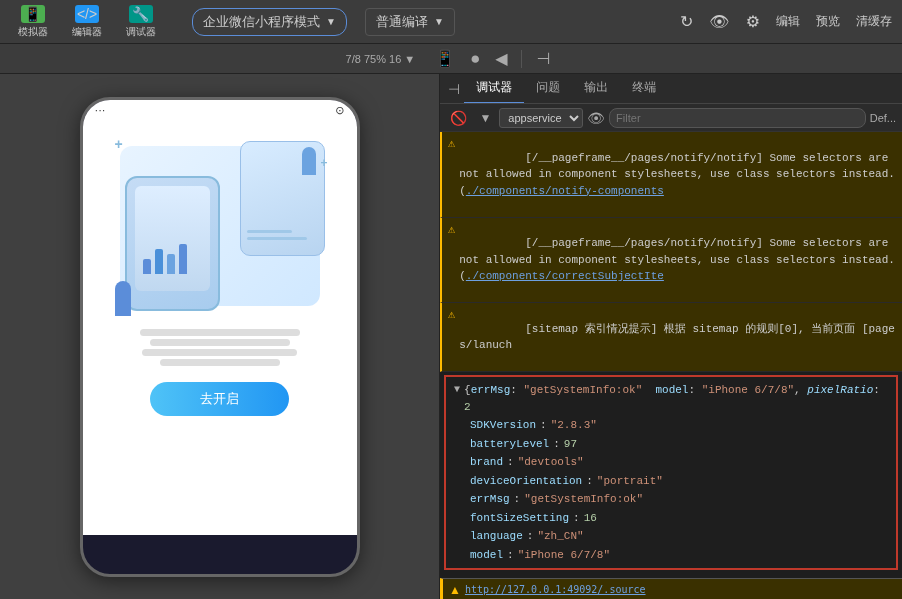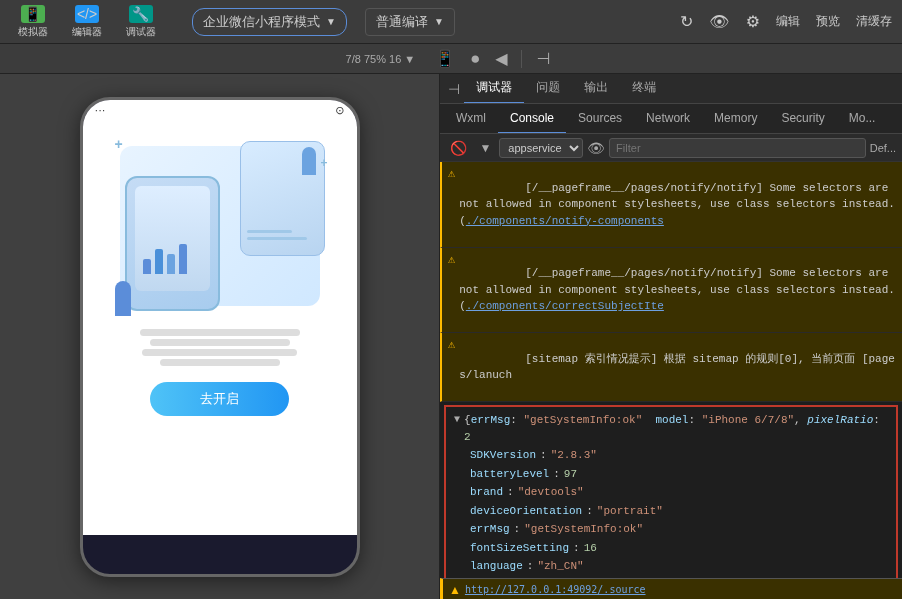--- a/index.html
+++ b/index.html
@@ -266,21 +266,21 @@
       color: #ccc;
       border-radius: 3px;
       padding: 1px 4px;
       font-size: 11px;
       height: 20px;
     }
     .console-filter {
       background: #3a3a3a;
       border: 1px solid #555;
       color: #ccc;
-      border-radius: 3px;
+      border-radius: 8px;
       padding: 1px 6px;
       font-size: 11px;
       height: 20px;
       flex: 1;
     }
     .console-default-label {
       color: #aaa;
       font-size: 11px;
     }
     .console-eye-btn {
@@ -467,43 +467,20 @@
         <span>问题</span>
       </div>
       <div class="devtools-tab">
         <span>输出</span>
       </div>
       <div class="devtools-tab">
         <span>终端</span>
       </div>
     </div>
 
-    <div class="devtools-tabs" style="background:#252525;">
-      <div class="devtools-tab">
-        <span>Wxml</span>
-      </div>
-      <div class="devtools-tab active">
-        <span>Console</span>
-      </div>
-      <div class="devtools-tab">
-        <span>Sources</span>
-      </div>
-      <div class="devtools-tab">
-        <span>Network</span>
-      </div>
-      <div class="devtools-tab">
-        <span>Memory</span>
-      </div>
-      <div class="devtools-tab">
-        <span>Security</span>
-      </div>
-      <div class="devtools-tab">
-        <span>Mo...</span>
-      </div>
-    </div>
 
     <div class="console-toolbar">
       <span class="console-clear-btn">🚫</span>
       <span class="console-clear-btn" style="font-size:12px;">▼</span>
       <select class="console-select">
         <option>appservice</option>
       </select>
       <span class="console-eye-btn">👁</span>
       <input class="console-filter" placeholder="Filter" style="">
       <span class="console-default-label">Def...</span>

